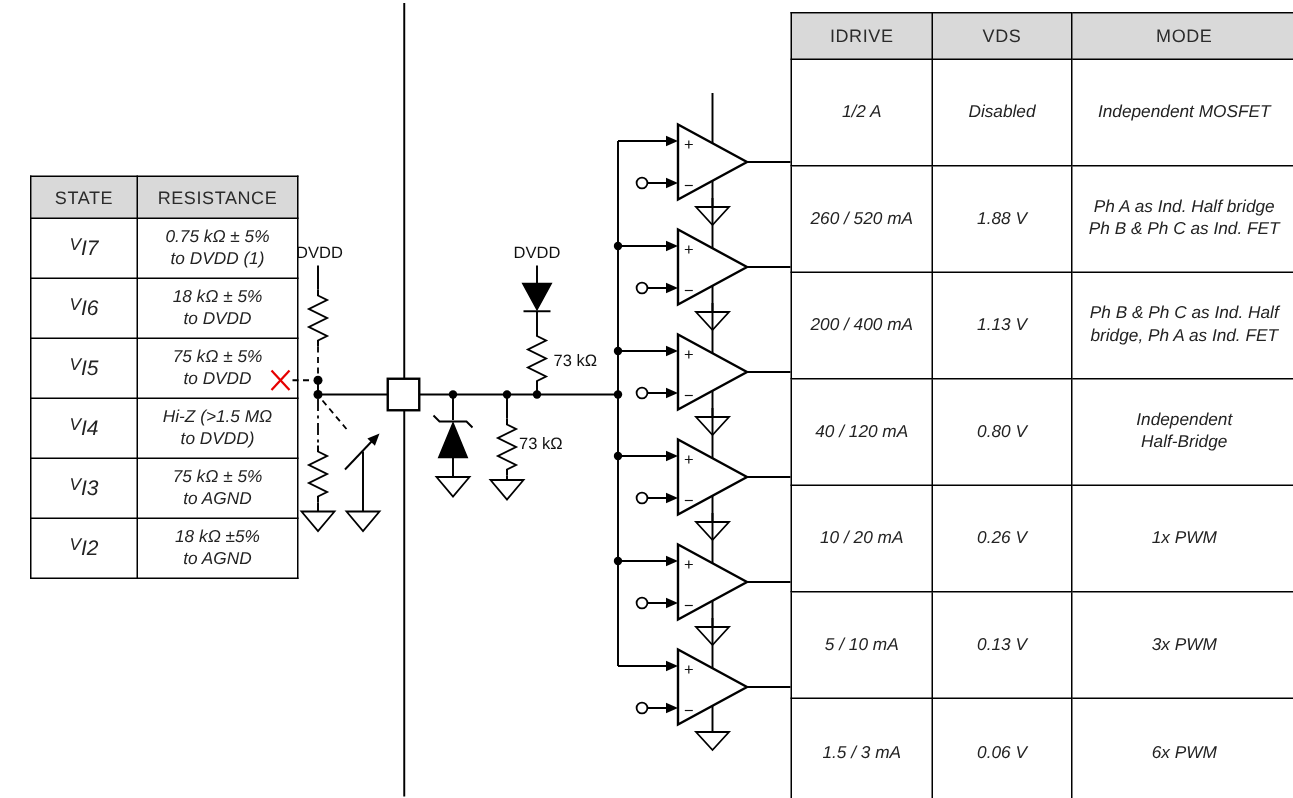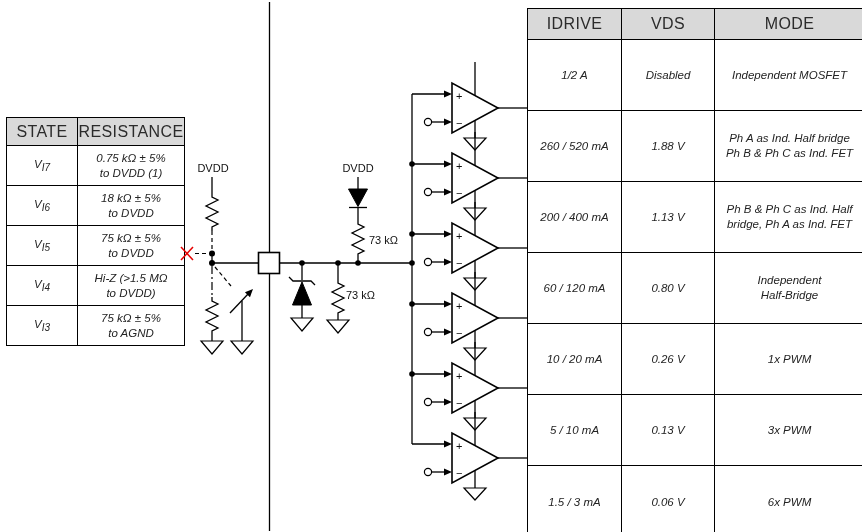--- a/index.html
+++ b/index.html
@@ -1,27 +1,27 @@
 <!DOCTYPE html>
 <html><head>
 <meta charset="utf-8">
 <style>
   html,body{margin:0;padding:0;background:#fff;}
   .stage{position:relative;width:862px;height:532px;background:#fff;overflow:hidden;
          font-family:"Liberation Sans", sans-serif;color:#232323;}
   table{border-collapse:collapse;table-layout:fixed;}
   th,td{border:1px solid #000;text-align:center;vertical-align:middle;padding:0;}
-  th{background:#d9d9d9;font-weight:normal;font-size:16px;color:#2b2b2b;letter-spacing:.4px;}
+  th{background:#d9d9d9;font-weight:normal;font-size:12px;color:#2b2b2b;letter-spacing:.4px;}
   td{font-size:11.5px;line-height:1.3;font-style:italic;}
-  .ltable{position:absolute;left:6px;top:117px;width:178px;}
+  .ltable{position:absolute;left:20px;top:117px;width:178px;}
   .ltable th{height:27px;}
   .ltable td{height:39px;}
   .ltable .c1{width:70px;}
   .ltable .c2{width:106px;text-align:center;}
-  .ltable sub{font-size:10px;}
+  .ltable sub{font-size:14px;}
   .rtable{position:absolute;left:527px;top:8px;width:334px;}
   .rtable th{height:30px;}
   .rtable td{height:70px;}
   .rtable tr.last td{height:73px;}
   .rtable .c1{width:93px;}
   .rtable .c2{width:92px;}
   .rtable .c3{width:149px;}
   .circuit{position:absolute;left:0;top:0;}
   .w{stroke:#000;stroke-width:1.3;fill:none;}
   .dash{stroke:#000;stroke-width:1.2;fill:none;stroke-dasharray:4 3;}
@@ -77,20 +77,27 @@
             <div>to DVDD)</div>
           </td>
       </tr>
       <tr>
         <td class="c1"><span>V</span><sub>I3</sub></td>
         <td class="c2">
             <div>75 kΩ ± 5%</div>
             <div>to AGND</div>
           </td>
       </tr>
+      <tr>
+        <td class="c1"><span>V</span><sub>I2</sub></td>
+        <td class="c2">
+            <div>18 kΩ ±5%</div>
+            <div>to AGND</div>
+          </td>
+      </tr>
     </tbody>
   </table>
 
   <table class="rtable">
     <thead>
       <tr>
         <th class="c1">IDRIVE</th>
         <th class="c2">VDS</th>
         <th class="c3">MODE</th>
       </tr>
@@ -113,21 +120,21 @@
       </tr>
       <tr>
         <td class="c1">200 / 400 mA</td>
         <td class="c2">1.13 V</td>
         <td class="c3">
             <div>Ph B &amp; Ph C as Ind. Half</div>
             <div>bridge, Ph A as Ind. FET</div>
           </td>
       </tr>
       <tr>
-        <td class="c1">60 / 120 mA</td>
+        <td class="c1">40 / 120 mA</td>
         <td class="c2">0.80 V</td>
         <td class="c3">
             <div>Independent</div>
             <div>Half-Bridge</div>
           </td>
       </tr>
       <tr>
         <td class="c1">10 / 20 mA</td>
         <td class="c2">0.26 V</td>
         <td class="c3">

